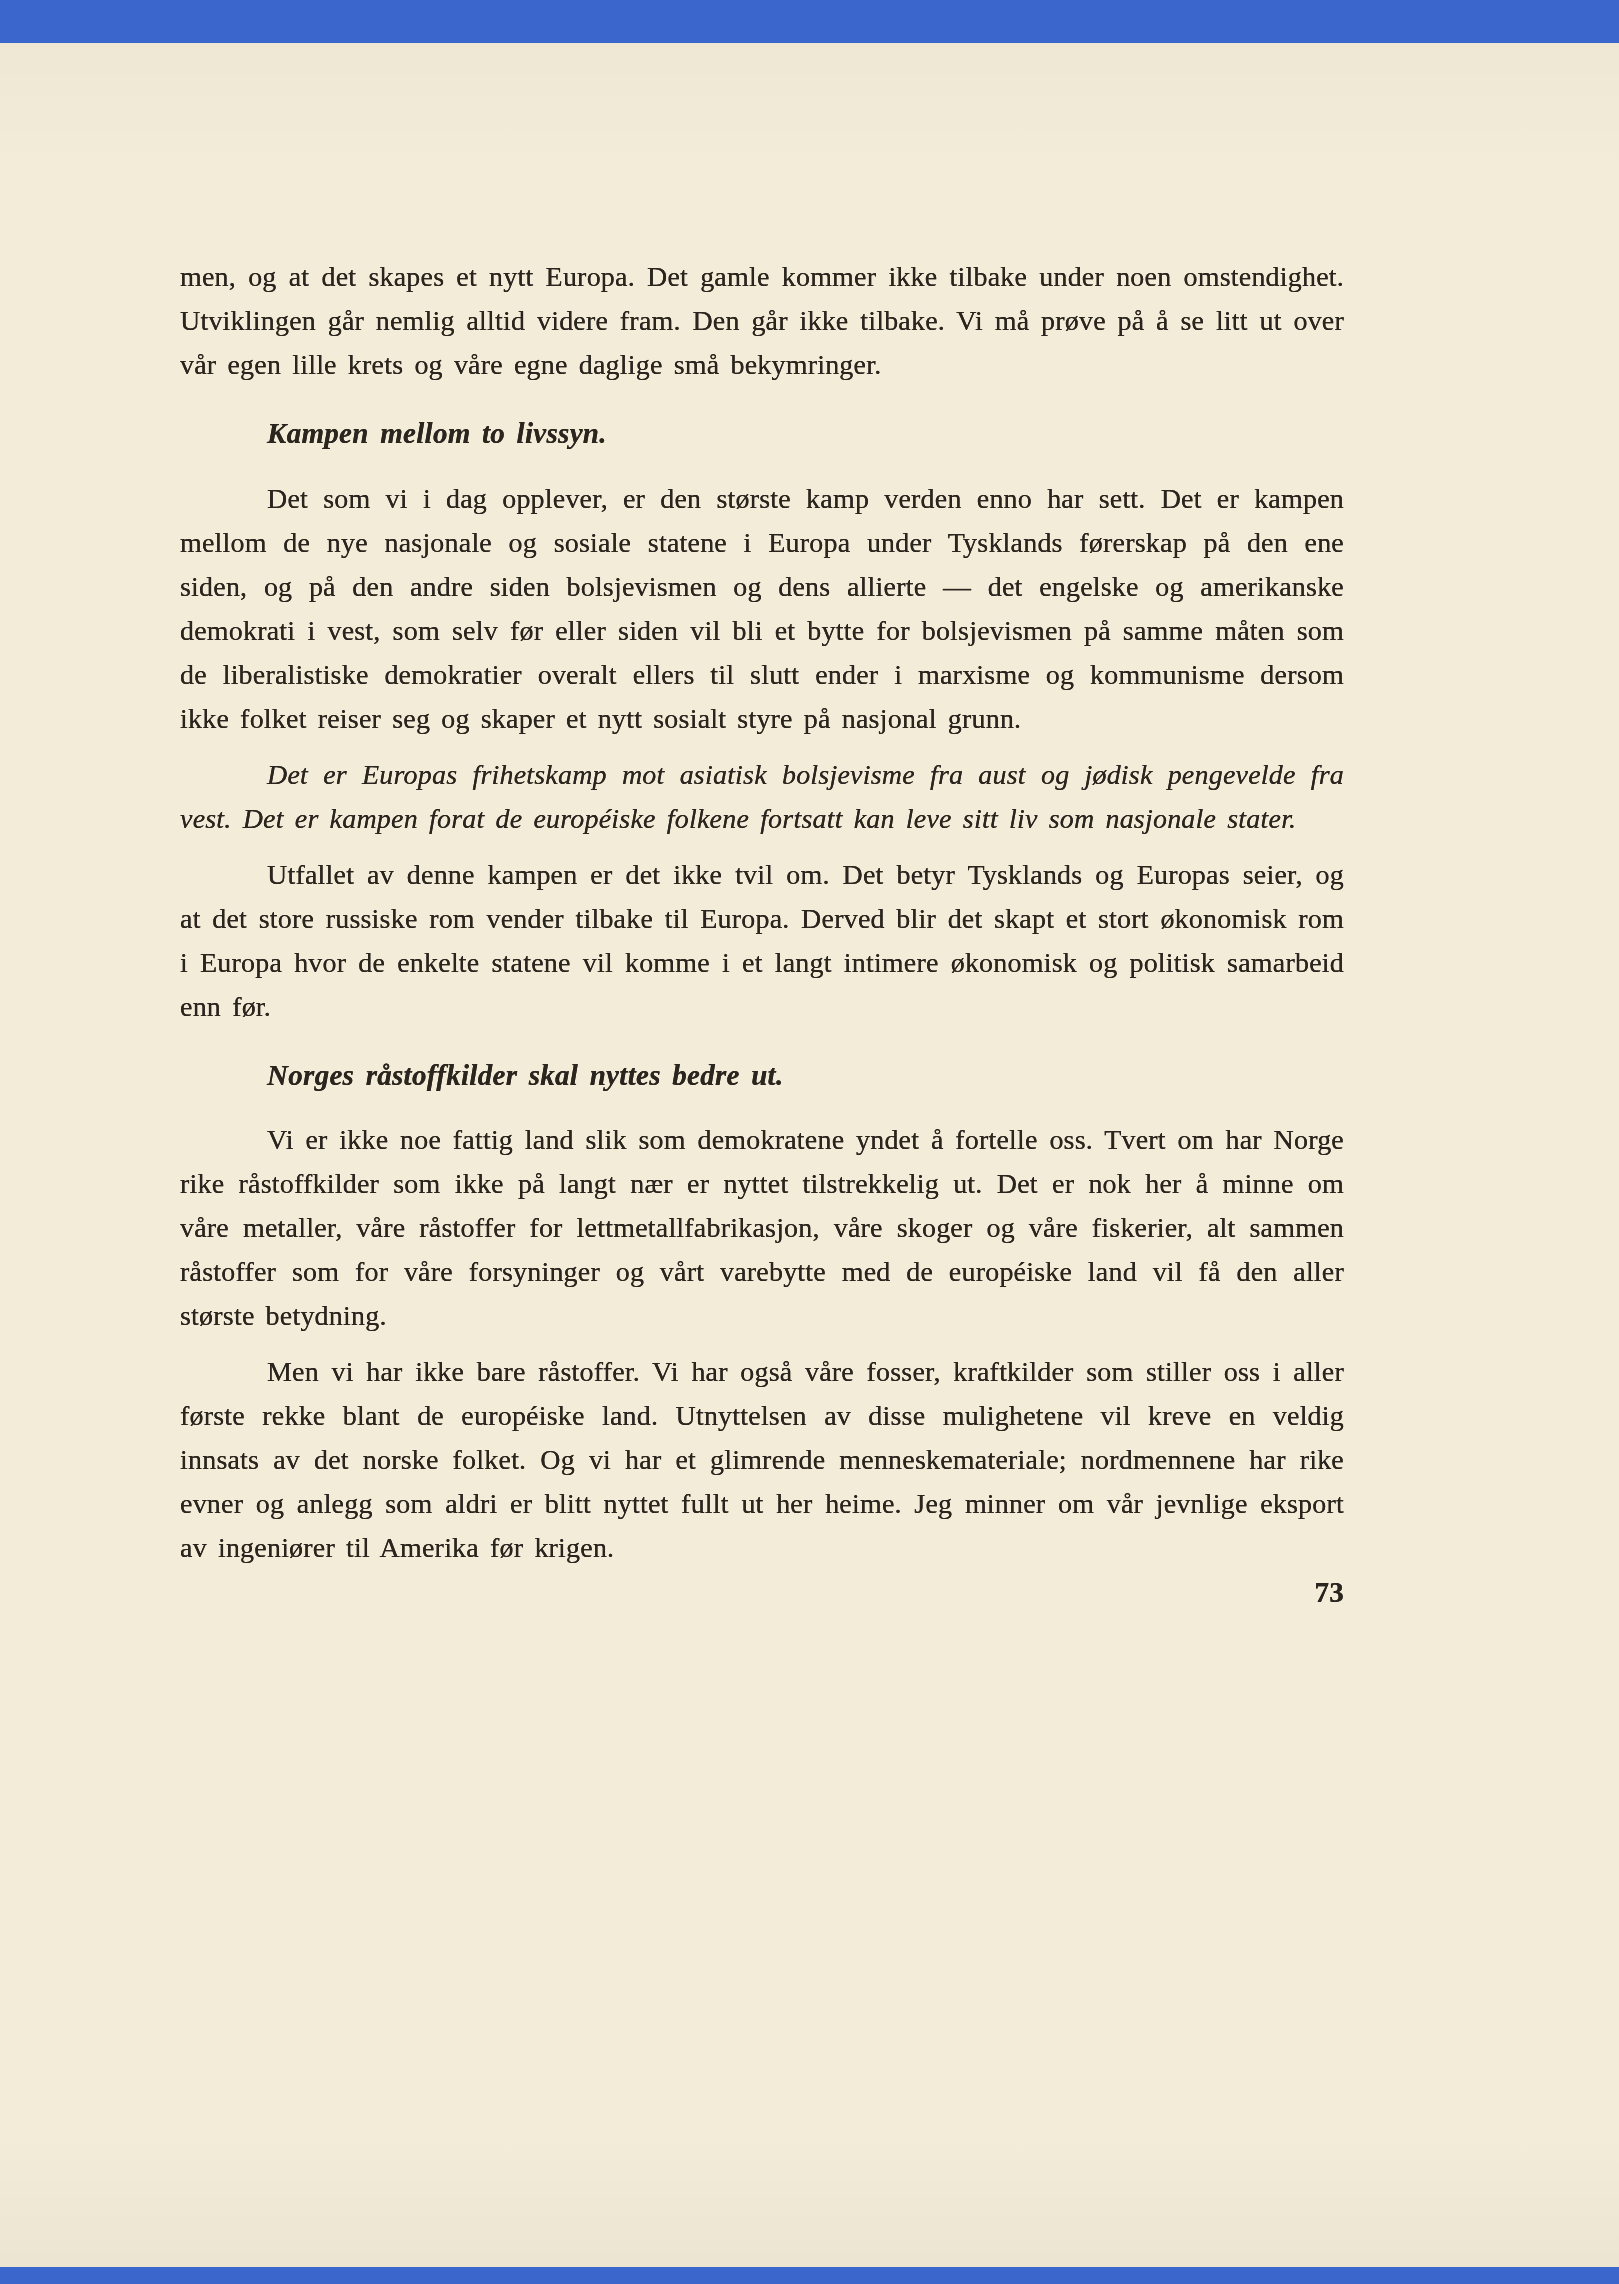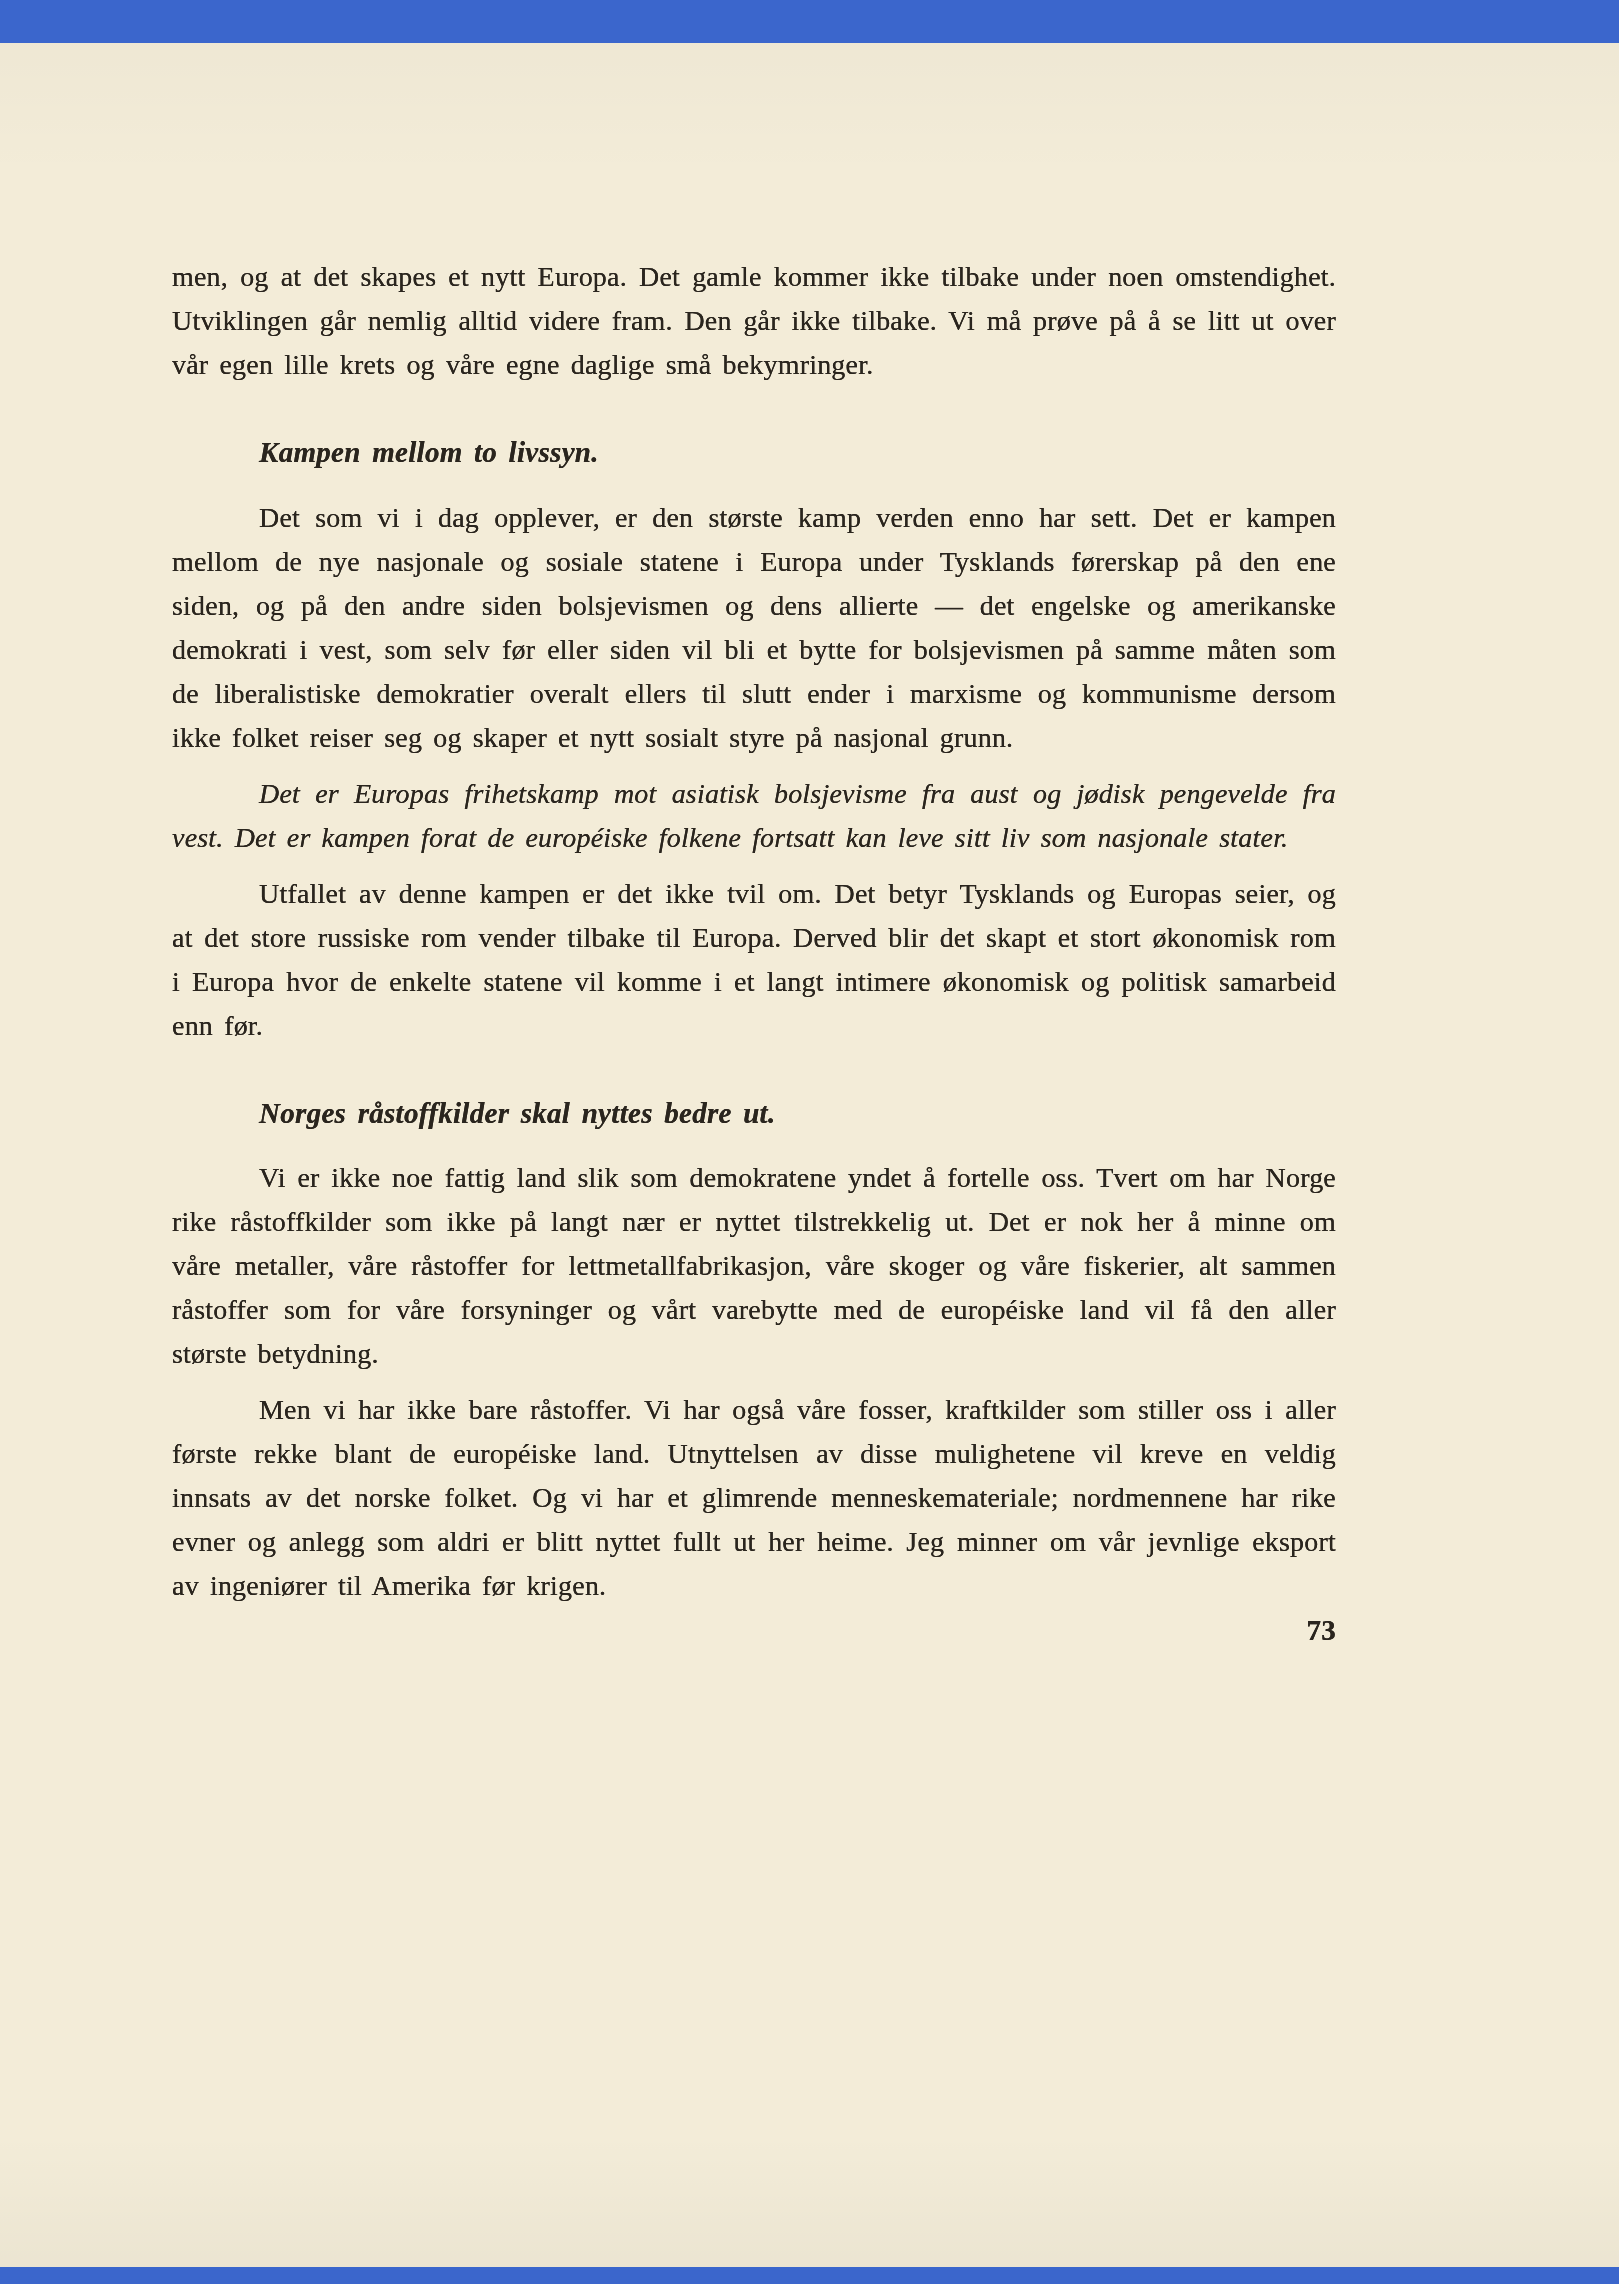--- a/index.html
+++ b/index.html
@@ -26,39 +26,39 @@
     position: absolute;
     top: 43px;
     left: 0;
     right: 0;
     bottom: 17px;
     background: var(--paper, #f3ecd8);
     background-image: linear-gradient(180deg, rgba(0,0,0,0.02) 0%, rgba(0,0,0,0) 6%, rgba(0,0,0,0) 94%, rgba(0,0,0,0.03) 100%);
   }
   .text-block {
     position: absolute;
-    left: 172px;
+    left: 180px;
     top: 212px;
     width: 1164px;
     color: var(--ink, #2a251e);
     font-size: 28px;
     line-height: 44px;
     text-align: justify;
     word-spacing: 3.9px;
     letter-spacing: 0.2px;
     text-shadow: 0 0 0.4px currentColor;
   }
   p { margin: 0; }
   p.paragraph.indent { text-indent: 87px; margin-top: 12px; }
   p.heading {
     font-size: 29px;
     font-style: italic;
     font-weight: 700;
     text-indent: 87px;
-    margin-top: 43px;
+    margin-top: 24px;
     margin-bottom: 21.7px;
     letter-spacing: 0.3px;
   }
   .it { font-style: italic; }
   .page-number {
     text-align: right;
     font-size: 29px;
     font-weight: 700;
     text-shadow: 0 0 0.4px currentColor;
   }

